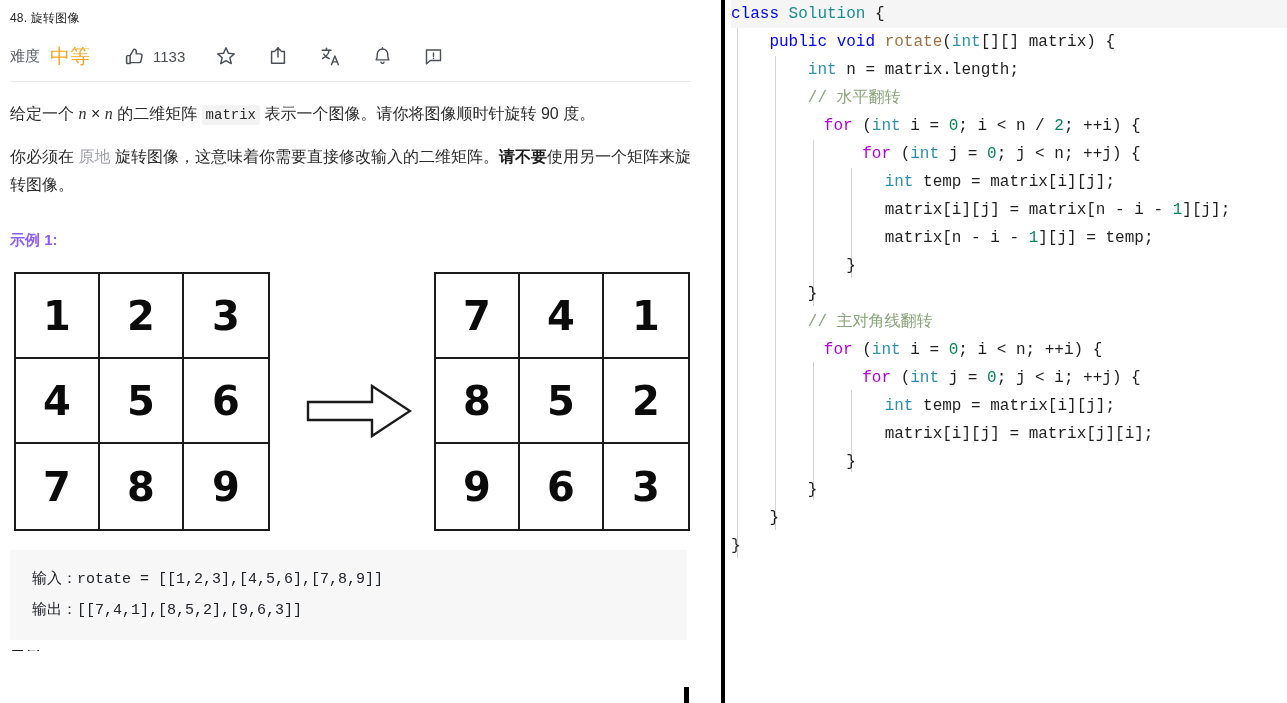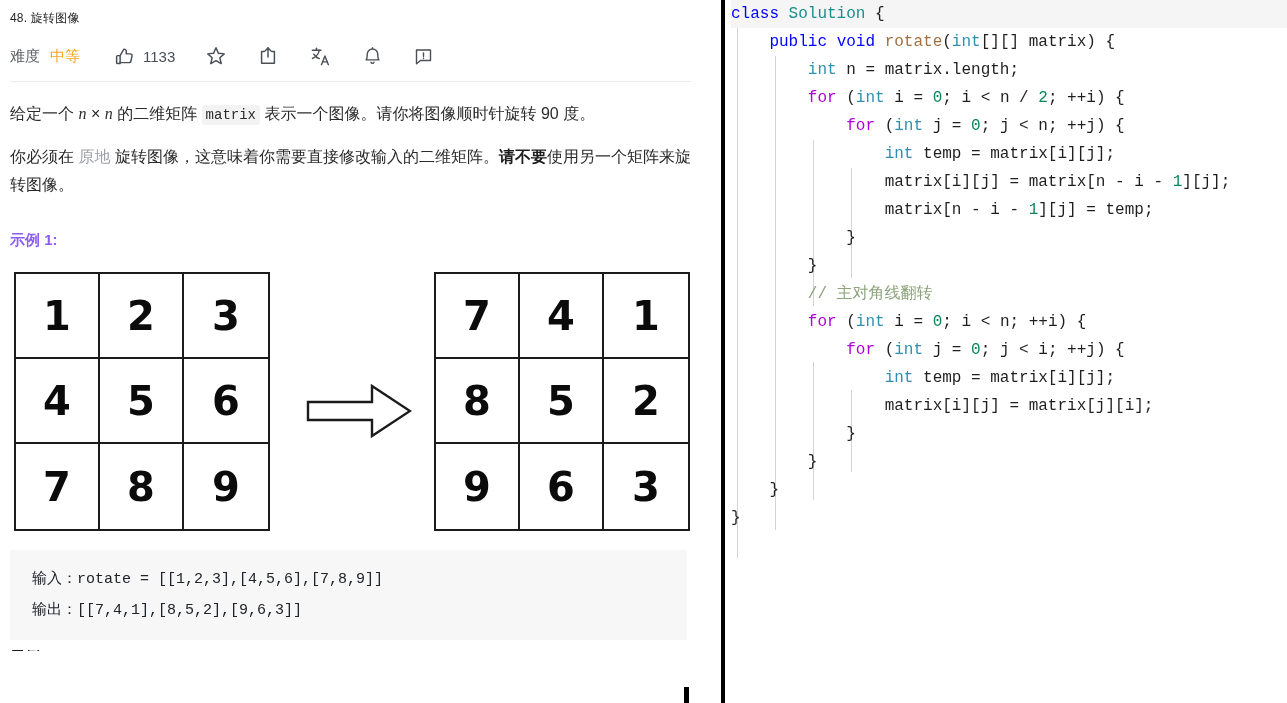--- a/index.html
+++ b/index.html
@@ -29,21 +29,21 @@
     white-space: nowrap;
   }
 
   .meta-row {
     display: flex;
     align-items: center;
     padding: 14px 0 0 4px;
     height: 44px;
   }
   .meta-label { font-size: 15px; color: #3c3c4399; color:#5b5f66; margin-right: 10px; }
-  .meta-diff { font-size: 15px; margin-right: 34px; font-weight: 400; }
+  .meta-diff { font-size: 20px; margin-right: 34px; font-weight: 400; }
   .like-group { display:flex; align-items:center; margin-right: 30px; }
   .like-count { font-size: 15px; color: #4a4f57; margin-left: 8px; }
   .icon-btn { margin-right: 30px; display:flex; align-items:center; }
   .icon-btn:last-child { margin-right: 0; }
   svg { display:block; }
 
   .divider {
     height: 1px; background: #ebebeb;
     margin: 10px 0 0 4px; width: 681px;
   }
@@ -155,21 +155,21 @@
   
   .guides { position: absolute; inset: 0; pointer-events: none; }
   .guide {
     position: absolute;
     width: 1px;
     background: #d3d3d3;
   }
 
   
   .t-kw      { color: #0000ff; }
-  .t-ctrl    { color: #af00db; }
+  .t-ctrl    { color: #af00db; margin-left: 16px; }
   .t-type    { color: #2b91af; }
   .t-cls     { color: #1a8e8e; }
   .t-fn      { color: #a07040; }
   .t-num     { color: #098658; }
   .t-cmt     { color: #8aa37a; }
   .t-plain   { color: #1f1f1f; }
   .t-brace   { color: #1f1f1f; }
 </style>
 </head>
 <body>
@@ -296,20 +296,21 @@
       <div class="guide" style="left:50px;  top:56px;  height:474px;"></div>
       <div class="guide" style="left:88px;  top:140px; height:166px;"></div>
       <div class="guide" style="left:126px; top:168px; height:110px;"></div>
       <div class="guide" style="left:88px;  top:362px; height:138px;"></div>
       <div class="guide" style="left:126px; top:390px; height:82px;"></div>
     </div>
     <div class="editor-scroll" id="editor-lines">
         <div class="code-line active"><span class="t-kw">class </span><span class="t-cls">Solution</span><span class="t-brace"> {</span></div>
         <div class="code-line"><span class="t-plain">    </span><span class="t-kw">public</span><span class="t-plain"> </span><span class="t-kw">void</span><span class="t-plain"> </span><span class="t-fn">rotate</span><span class="t-plain">(</span><span class="t-type">int</span><span class="t-plain">[][] matrix) {</span></div>
         <div class="code-line"><span class="t-plain">        </span><span class="t-type">int</span><span class="t-plain"> n = matrix.length;</span></div>
+        <div class="code-line"><span class="t-plain">        </span><span class="t-cmt">// 水平翻转</span></div>
         <div class="code-line"><span class="t-plain">        </span><span class="t-ctrl">for</span><span class="t-plain"> (</span><span class="t-type">int</span><span class="t-plain"> i = </span><span class="t-num">0</span><span class="t-plain">; i &lt; n / </span><span class="t-num">2</span><span class="t-plain">; ++i) {</span></div>
         <div class="code-line"><span class="t-plain">            </span><span class="t-ctrl">for</span><span class="t-plain"> (</span><span class="t-type">int</span><span class="t-plain"> j = </span><span class="t-num">0</span><span class="t-plain">; j &lt; n; ++j) {</span></div>
         <div class="code-line"><span class="t-plain">                </span><span class="t-type">int</span><span class="t-plain"> temp = matrix[i][j];</span></div>
         <div class="code-line"><span class="t-plain">                matrix[i][j] = matrix[n - i - </span><span class="t-num">1</span><span class="t-plain">][j];</span></div>
         <div class="code-line"><span class="t-plain">                matrix[n - i - </span><span class="t-num">1</span><span class="t-plain">][j] = temp;</span></div>
         <div class="code-line"><span class="t-brace">            }</span></div>
         <div class="code-line"><span class="t-brace">        }</span></div>
         <div class="code-line"><span class="t-plain">        </span><span class="t-cmt">// 主对角线翻转</span></div>
         <div class="code-line"><span class="t-plain">        </span><span class="t-ctrl">for</span><span class="t-plain"> (</span><span class="t-type">int</span><span class="t-plain"> i = </span><span class="t-num">0</span><span class="t-plain">; i &lt; n; ++i) {</span></div>
         <div class="code-line"><span class="t-plain">            </span><span class="t-ctrl">for</span><span class="t-plain"> (</span><span class="t-type">int</span><span class="t-plain"> j = </span><span class="t-num">0</span><span class="t-plain">; j &lt; i; ++j) {</span></div>

